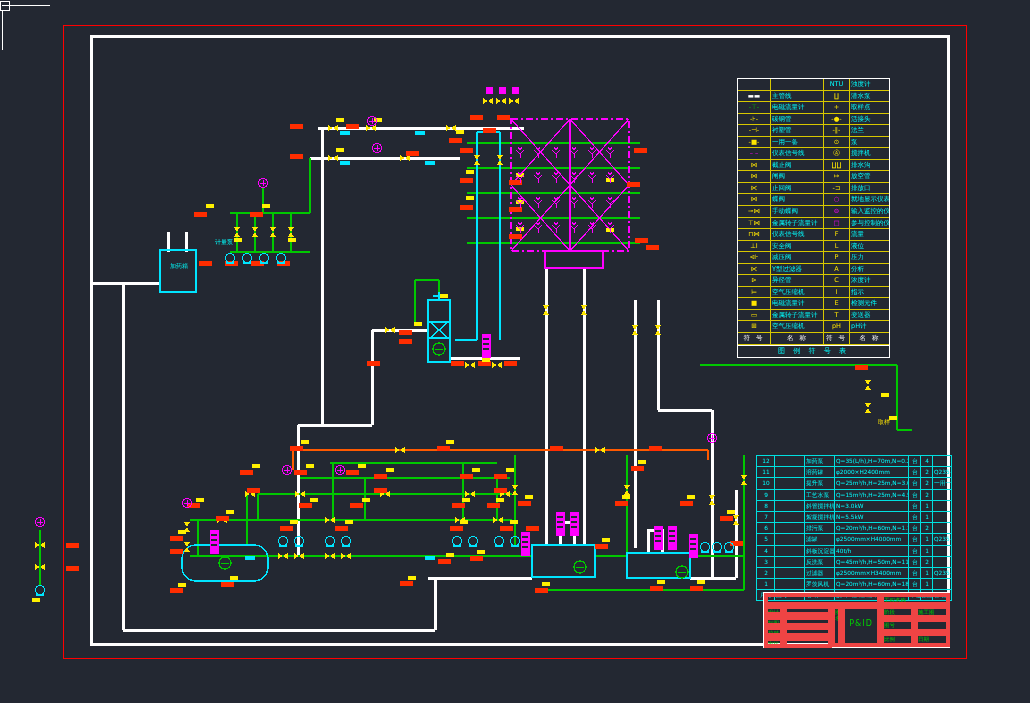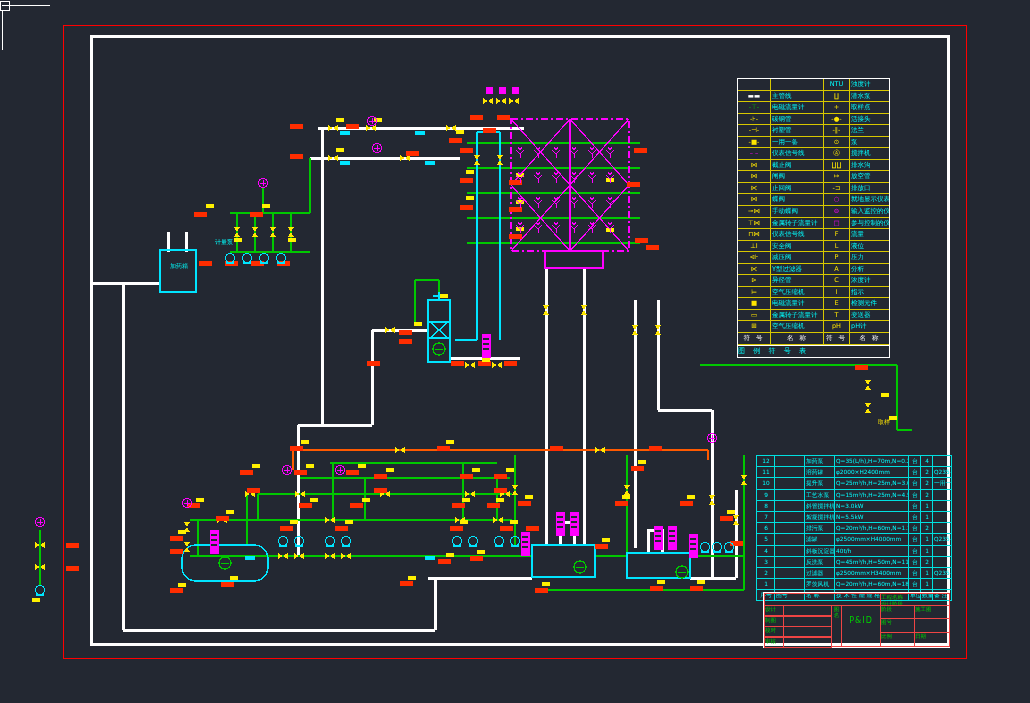--- a/index.html
+++ b/index.html
@@ -16,36 +16,36 @@
   .lrow{display:flex;height:10.55px;border-bottom:1px solid #d8c800;}
   .lrow:last-child{border-bottom:none;}
   .lcell{border-right:1px solid #d8c800;height:100%;overflow:hidden;white-space:nowrap;
          font-size:6.5px;line-height:10px;color:#00ffff;padding-left:1px;box-sizing:border-box;}
   .lcell:last-child{border-right:none;}
   .lc-s1{width:33px;color:#ffe600;text-align:center;padding-left:0;}
   .lc-n1{width:53px;}
   .lc-s2{width:26px;color:#ffe600;text-align:center;padding-left:0;}
   .lc-n2{width:39px;}
   .lhead{color:#ffffff !important;text-align:center;letter-spacing:2px;}
-  .ltitle{height:11px;border-top:1px solid #ffffff;color:#00ffff;
+  .ltitle{height:11px;border-top:1px solid #ffffff;color:#00ffff;text-align:center;
           font-size:7px;line-height:11px;letter-spacing:3px;}
   
   #equip{left:756px;top:455px;width:194px;border:1px solid #00e0e0;box-sizing:content-box;}
   .erow{display:flex;height:10.2px;border-bottom:1px solid #00e0e0;}
   .erow:last-child{border-bottom:none;}
   .ecell{border-right:1px solid #00e0e0;height:100%;overflow:hidden;white-space:nowrap;
          font-size:5.8px;line-height:10px;color:#00ffff;padding-left:1px;box-sizing:border-box;}
   .ecell:last-child{border-right:none;}
   .ec0{width:18px;text-align:center;} .ec1{width:30px;} .ec2{width:30px;}
   .ec3{width:74px;} .ec4{width:12px;text-align:center;} .ec5{width:12px;text-align:center;}
   .ec6{width:18px;}
   
   #tblock{left:763px;top:592px;width:187px;height:56px;border:1px solid #ffffff;box-sizing:border-box;
           color:#00d000;font-size:5.5px;line-height:7px;}
-  #tblock .cell{position:absolute;border:1px solid #ef4444;box-sizing:border-box;overflow:hidden;
+  #tblock .cell{position:absolute;border:4px solid #ef4444;box-sizing:border-box;overflow:hidden;
                 padding:0;white-space:nowrap;}
   #tb-name{font-size:8px;line-height:30px;text-align:center;letter-spacing:1px;}
 </style>
 </head>
 <body>
 
 <div id="canvas">
 
   <div class="abs xh" style="left:2px;top:5px;width:48px;height:1px;"></div>
   <div class="abs xh" style="left:2px;top:10px;width:1px;height:40px;"></div>

